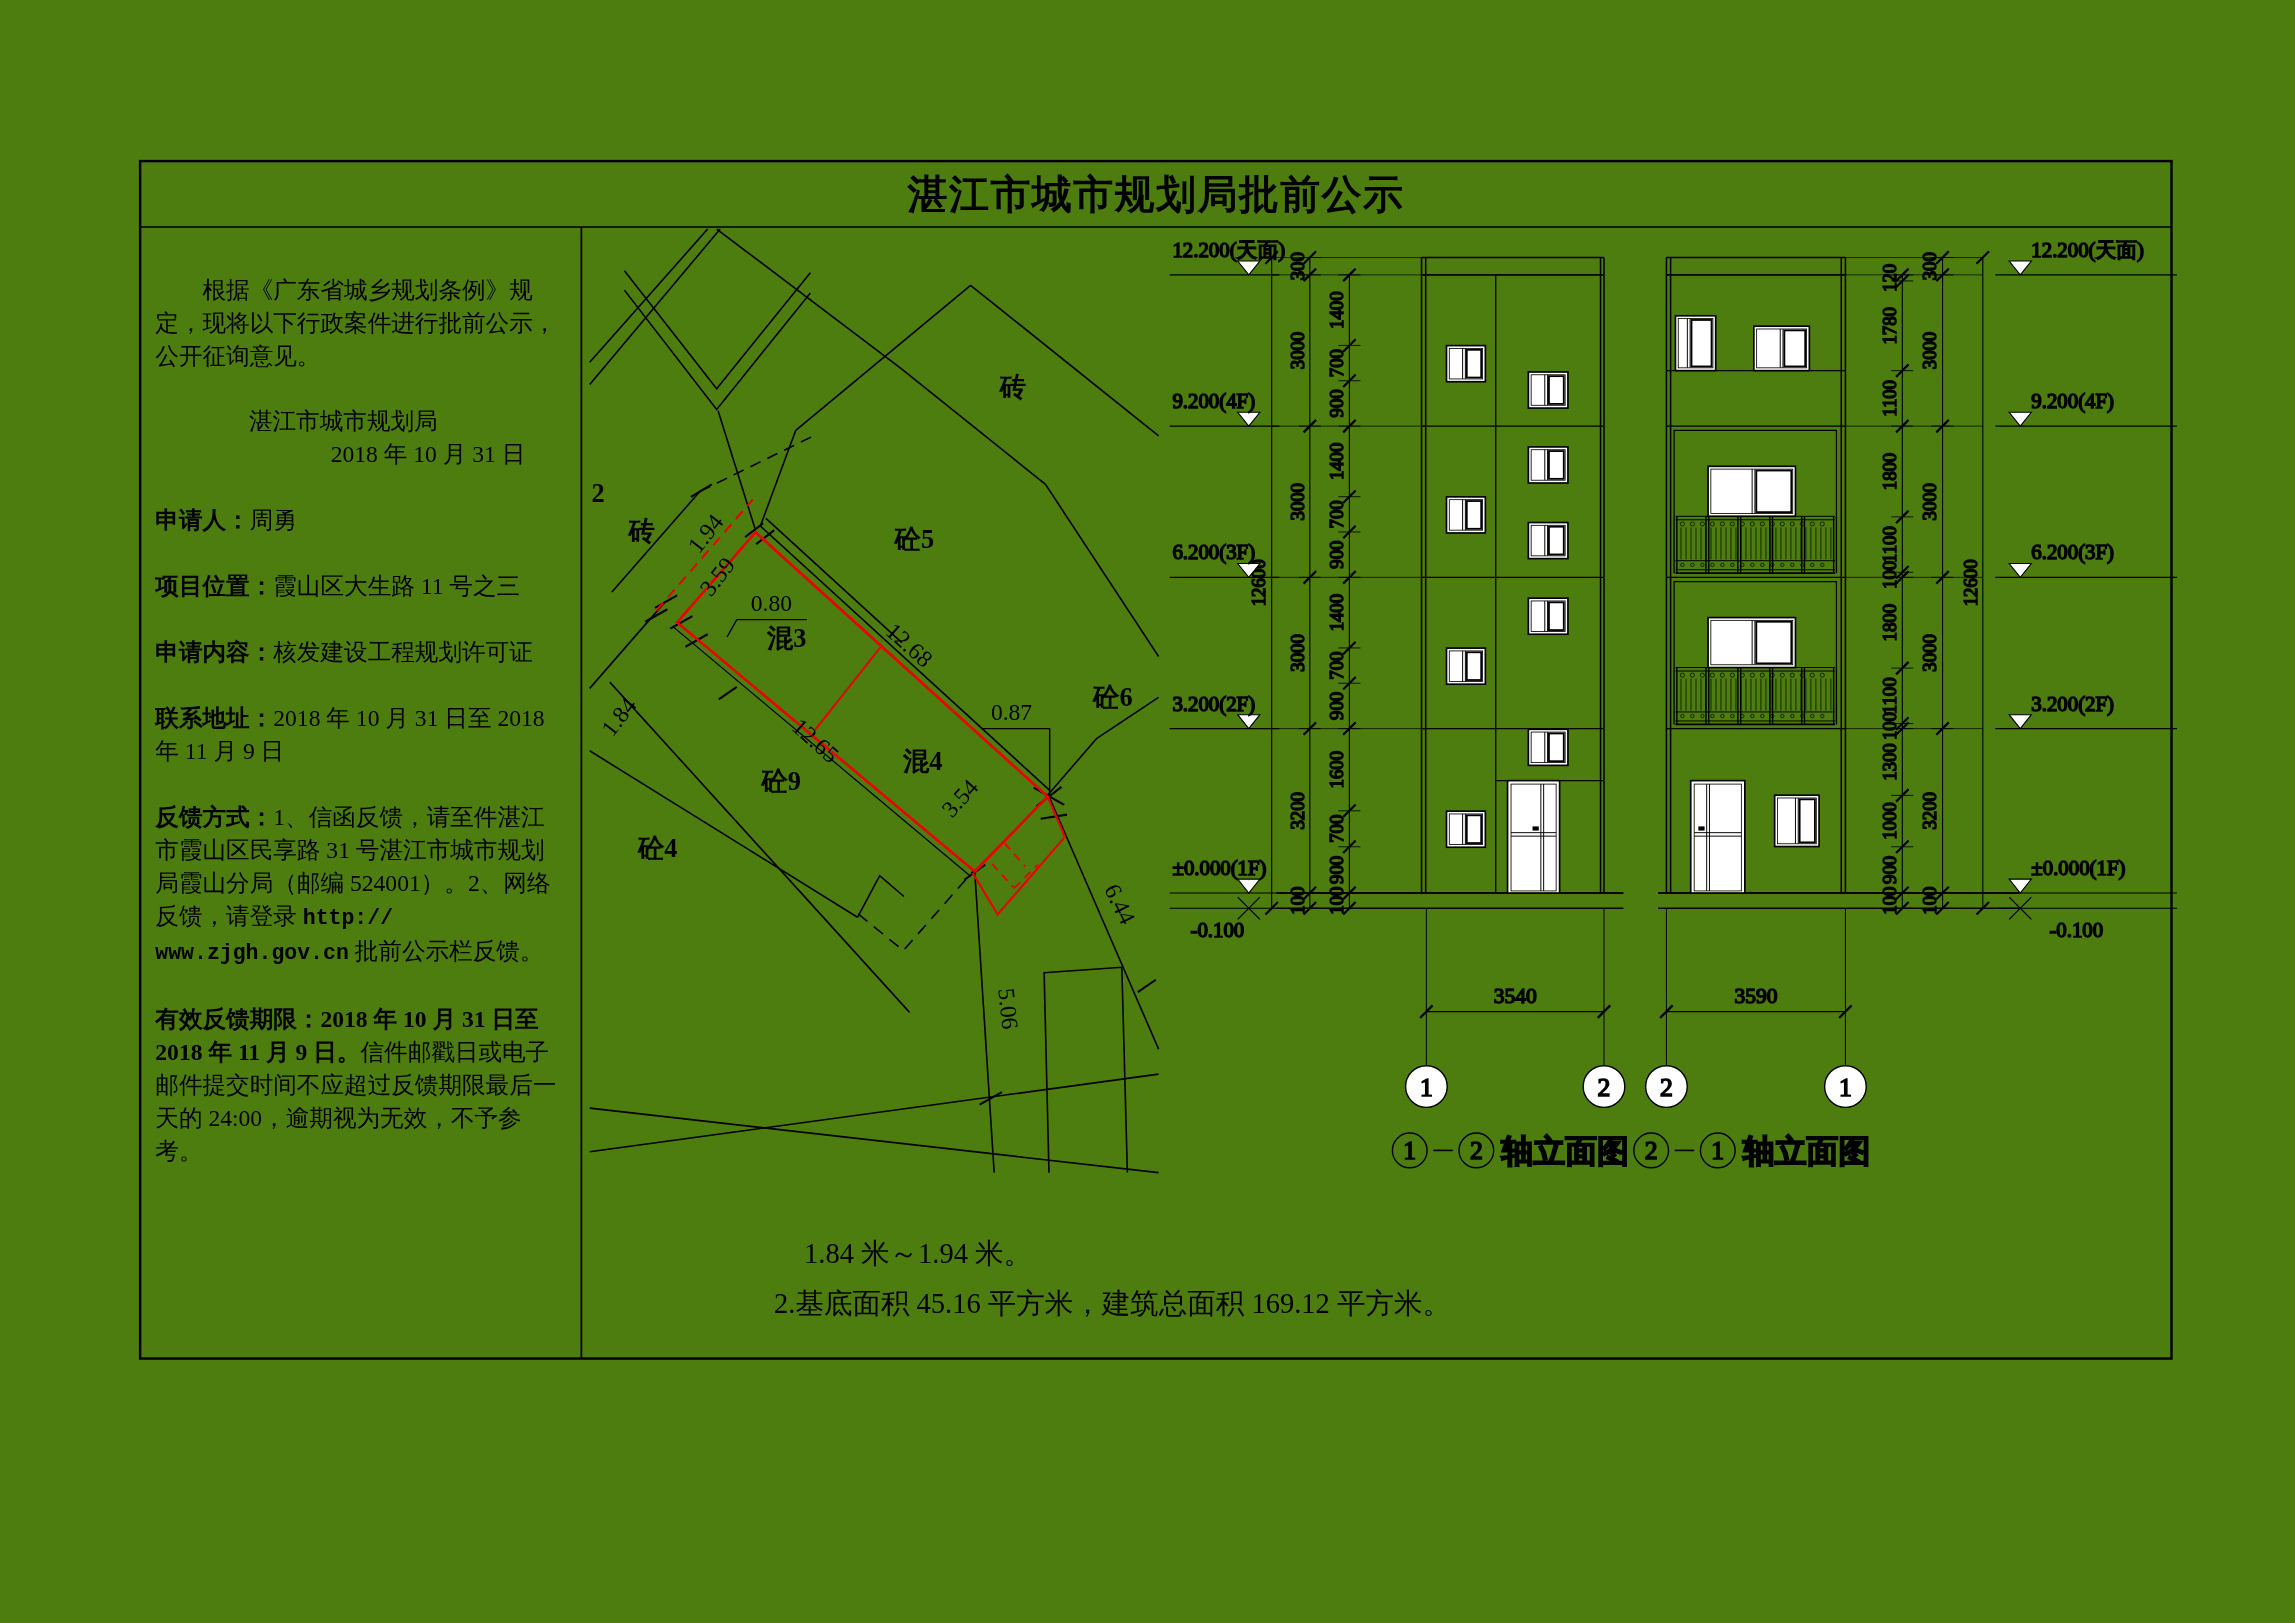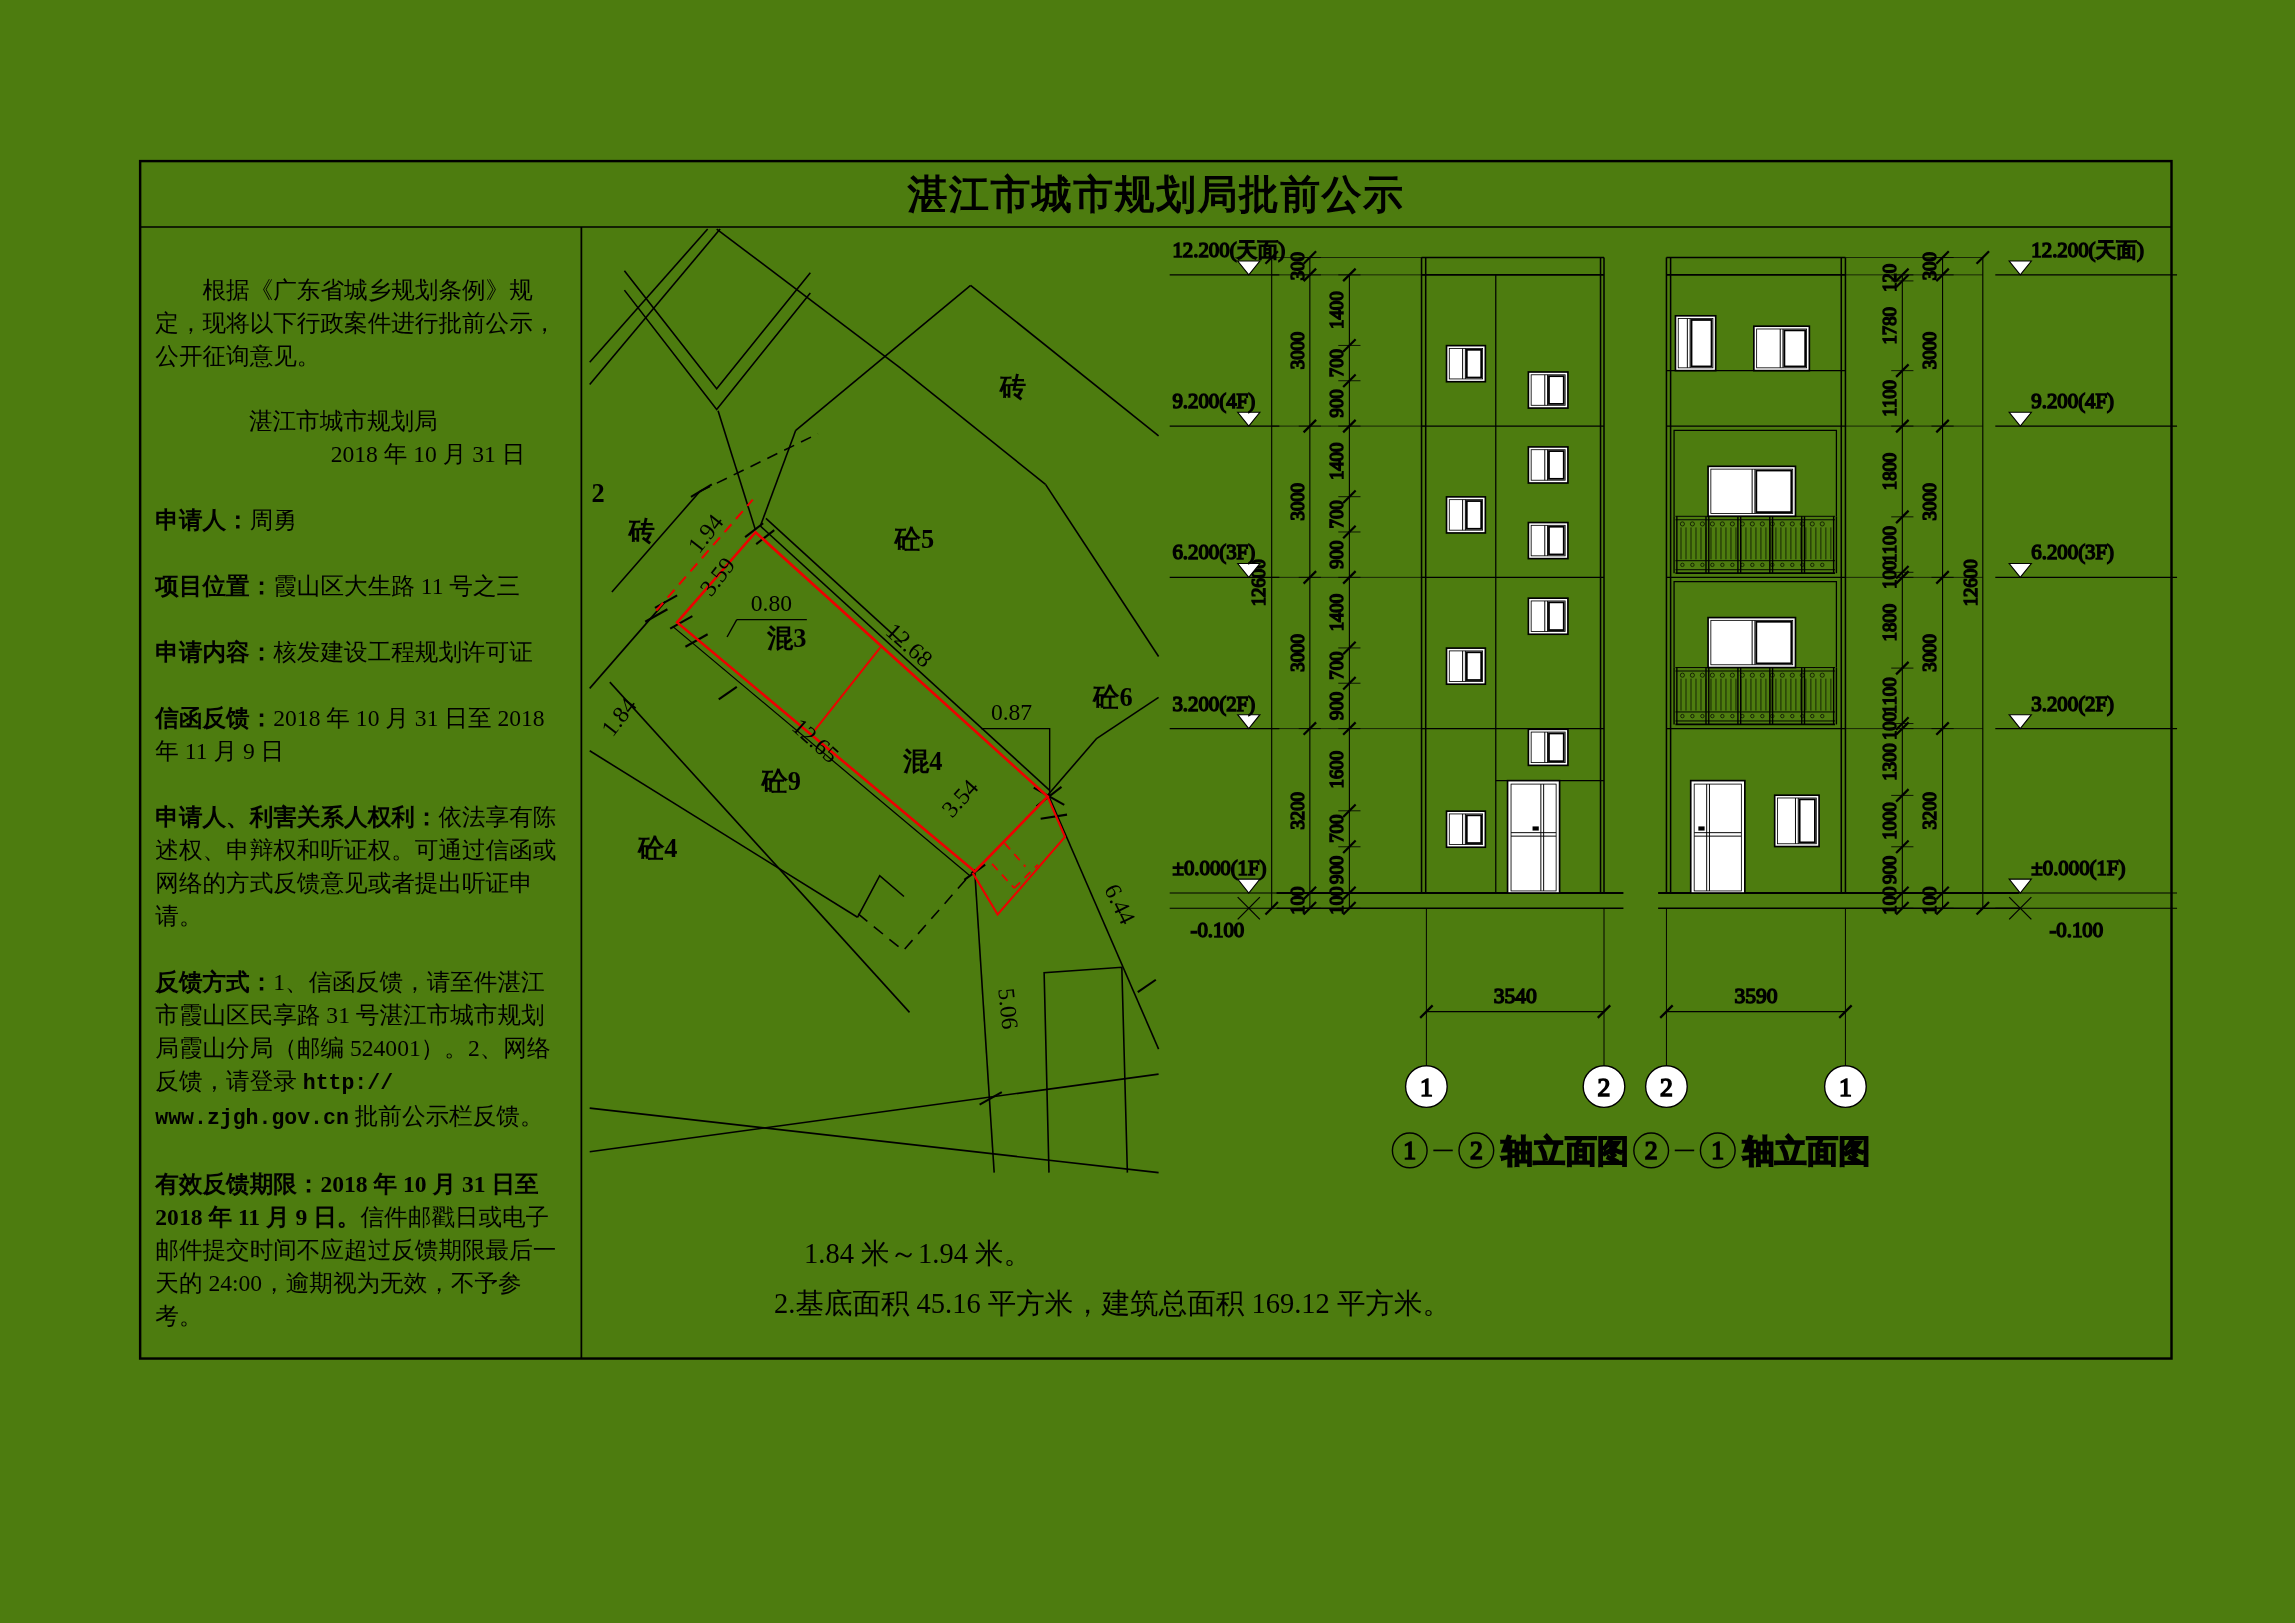--- a/index.html
+++ b/index.html
@@ -37,22 +37,21 @@
 
   <div class="hdr">湛江市城市规划局批前公示</div>
 
   <div class="left-panel">
     <p class="intro">根据《广东省城乡规划条例》规定，现将以下行政案件进行批前公示，公开征询意见。</p>
     <p class="agency">湛江市城市规划局</p>
     <p class="date">2018 年 10 月 31 日</p>
     <p class="fld fld-applicant"><span class="lbl">申请人：</span><span>周勇</span></p>
     <p class="fld"><span class="lbl">项目位置：</span><span>霞山区大生路 11 号之三</span></p>
     <p class="fld"><span class="lbl">申请内容：</span><span>核发建设工程规划许可证</span></p>
-    <p class="fld"><span class="lbl">信函反馈：</span><span>2018 年 10 月 31 日至 2018 年 11 月 9 日</span></p>
-    <p class="fld"><span class="lbl">申请人、利害关系人权利：</span><span>依法享有陈述权、申辩权和听证权。可通过信函或网络的方式反馈意见或者提出听证申请。</span></p>
+    <p class="fld"><span class="lbl">联系地址：</span><span>2018 年 10 月 31 日至 2018 年 11 月 9 日</span></p>
     <p class="fld"><span class="lbl">反馈方式：</span><span>1、信函反馈，请至件湛江市霞山区民享路 31 号湛江市城市规划局霞山分局（邮编 524001）。2、网络反馈，请登录 </span><span class="url">http:// www.zjgh.gov.cn</span><span> 批前公示栏反馈。</span></p>
     <p class="fld"><span class="lbl">有效反馈期限：</span><span class="lbl">2018 年 10 月 31 日至 2018 年 11 月 9 日。</span><span>信件邮戳日或电子邮件提交时间不应超过反馈期限最后一天的 24:00，逾期视为无效，不予参考。</span></p>
   </div>
 
   <div class="note-line" style="left:804px;top:1235px;">1.84 米～1.94 米。</div>
   <div class="note-line" style="left:774px;top:1285px;">2.基底面积 45.16 平方米，建筑总面积 169.12 平方米。</div>
 
   <svg id="drawing" width="2295" height="1623" viewBox="0 0 3308 2339">
 
     <g stroke="#000" fill="none">

